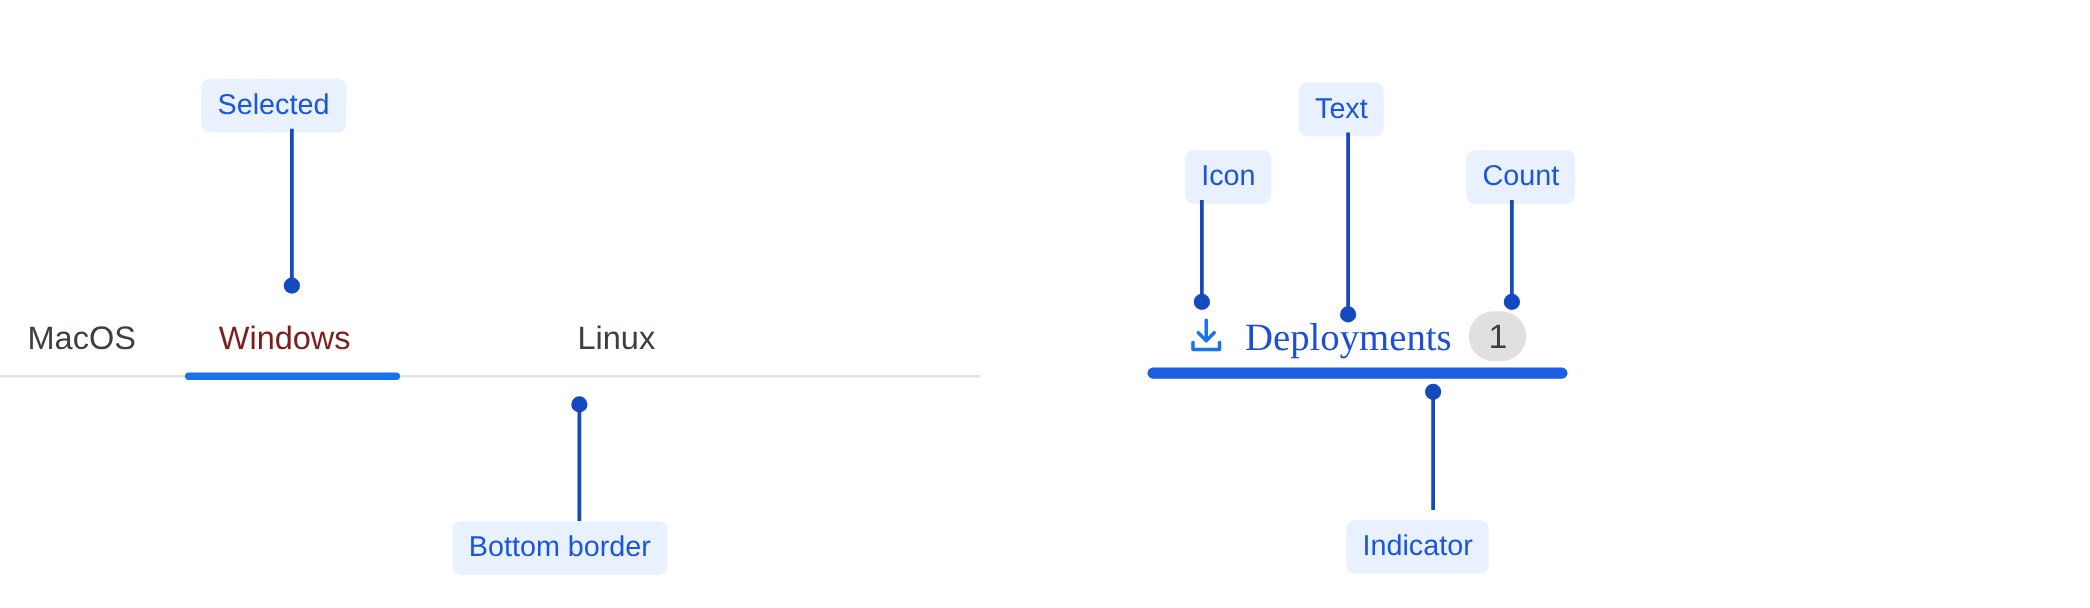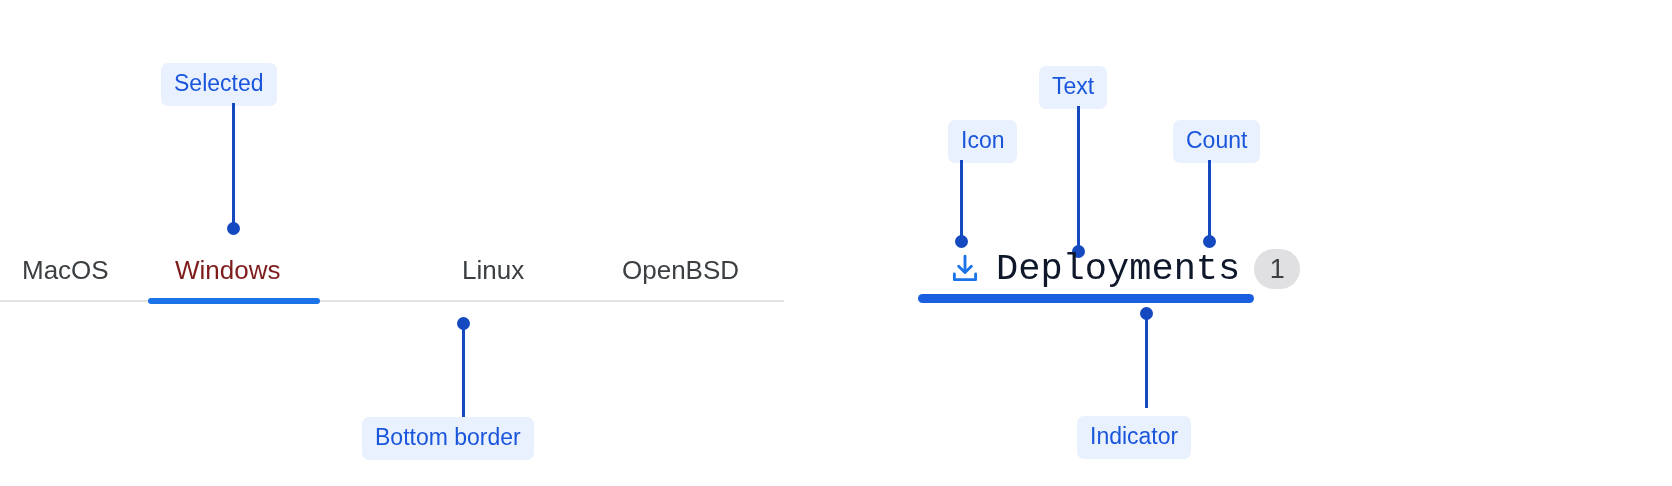--- a/index.html
+++ b/index.html
@@ -101,25 +101,25 @@
     gap: 14px;
     height: 46px;
   }
   .st-icon {
     width: 34px;
     height: 34px;
     display: block;
     flex: 0 0 auto;
   }
   .st-text {
-    font-size: 37px;
+    font-size: 31px;
     line-height: 1;
-    color: #0f172a;
+    color: #1d4ed8;
     white-space: nowrap;
-    font-family: Liberation Mono, monospace;
+    font-family: Liberation Serif, serif;
   }
   .st-count {
     min-width: 46px;
     height: 40px;
     border-radius: 20px;
     background: #e0e0e2;
     color: #3c4043;
     font-size: 27px;
     display: flex;
     align-items: center;
@@ -157,23 +157,20 @@
     <div class="tab is-selected" style="left:175px;">
       <span>Windows</span>
     </div>
     <div class="tab-underline" style="left:148px; width:172px;"></div>
 
 
     <div class="tab" style="left:462px;">
       <span>Linux</span>
     </div>
 
-    <div class="tab" style="left:622px;">
-      <span>OpenBSD</span>
-    </div>
   </div>
 
   <div class="anno-dot" style="left:457px; top:317px;"></div>
   <div class="anno-line" style="left:462px; top:323px; height:94px;"></div>
   <div class="anno-label" style="left:362px; top:417px;">Bottom border</div>
 
   <div class="anno-label" style="left:948px; top:120px;">Icon</div>
   <div class="anno-line" style="left:960px; top:160px; height:80px;"></div>
   <div class="anno-dot" style="left:955px; top:235px;"></div>
 

